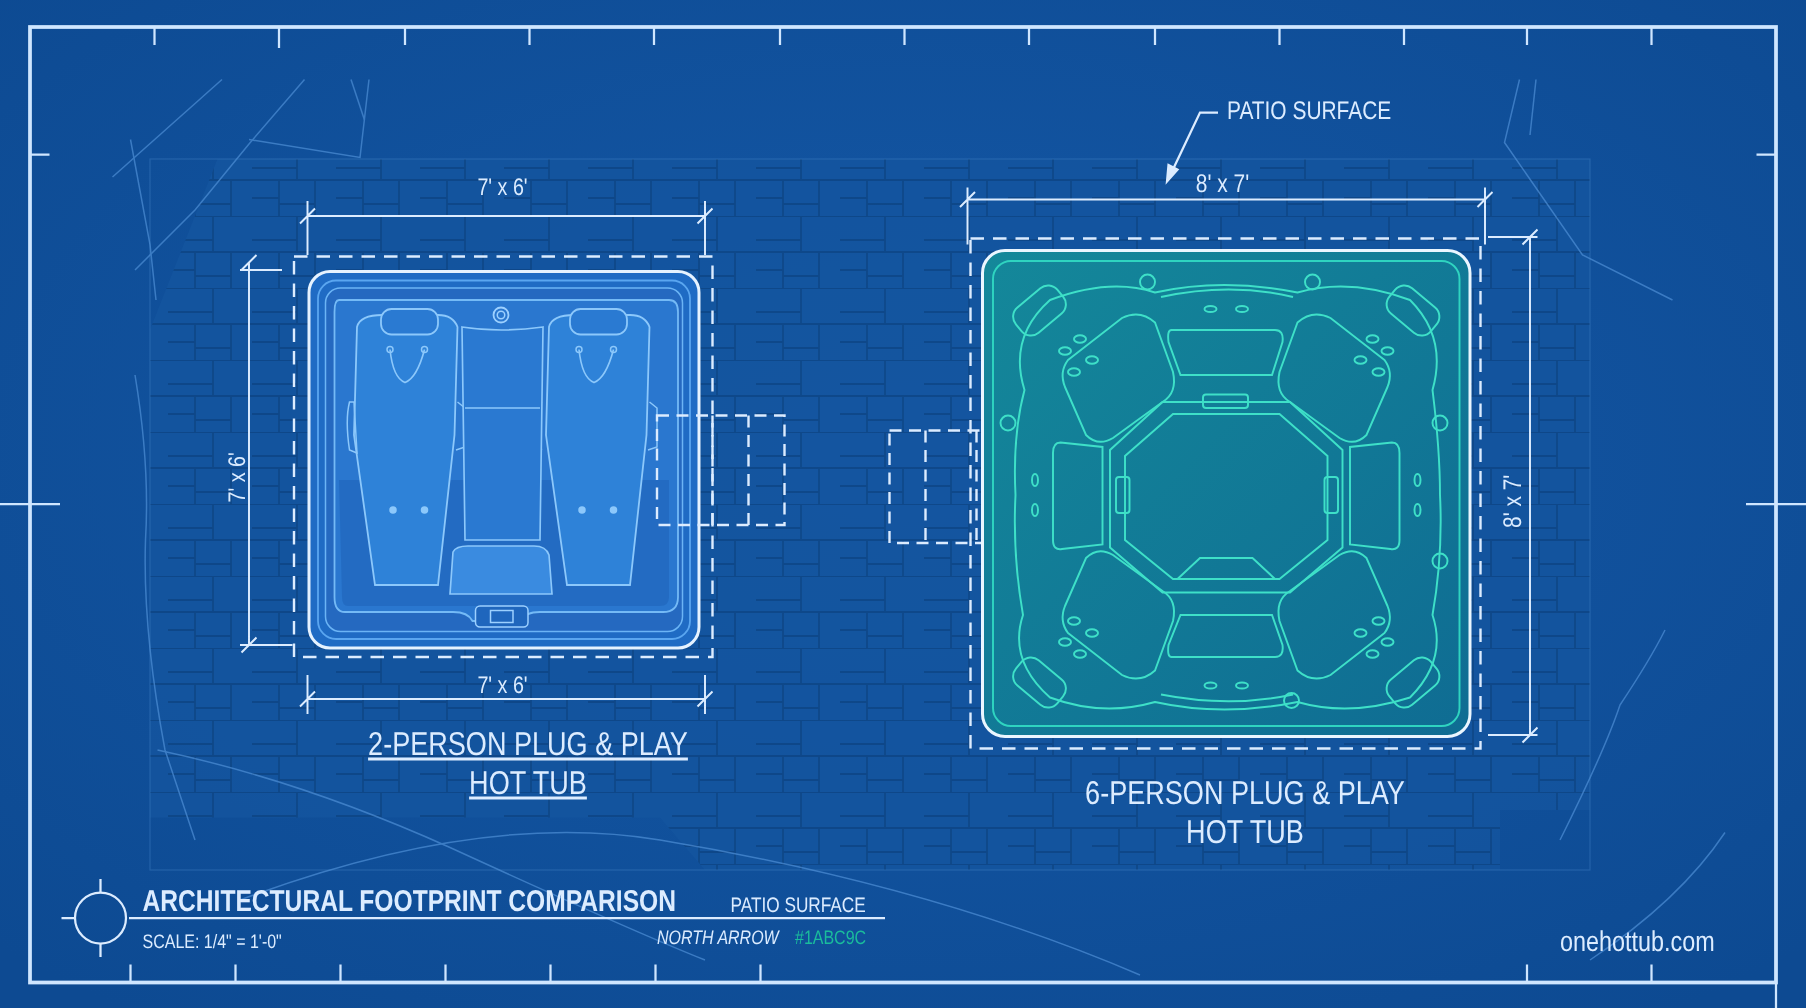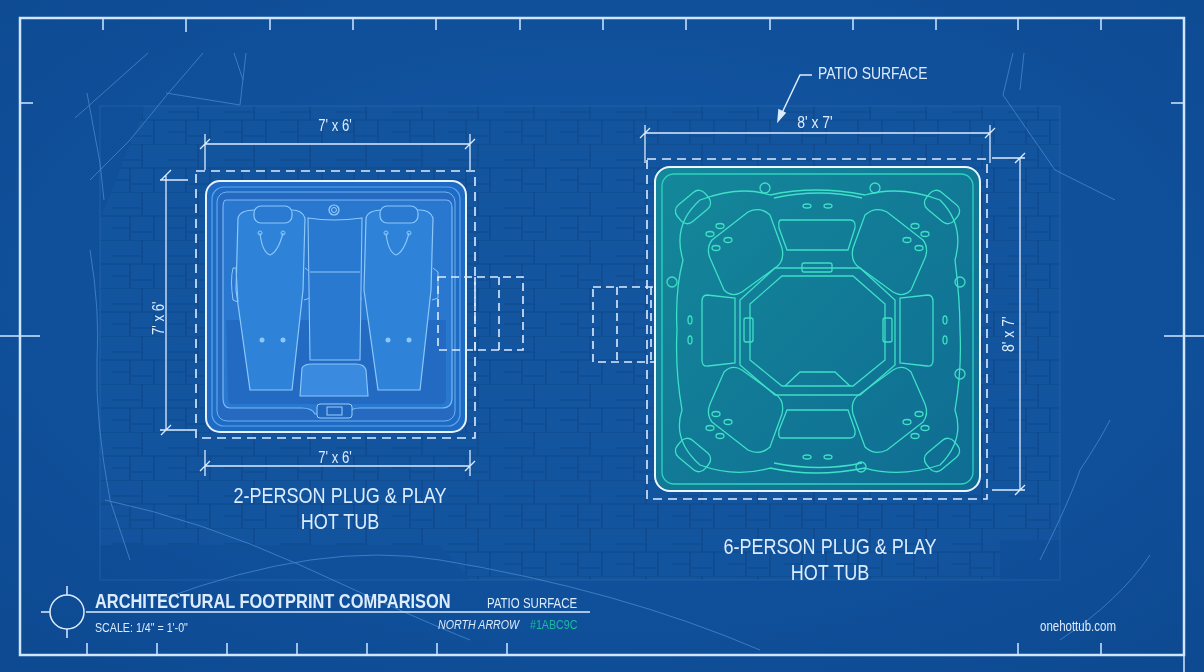--- a/index.html
+++ b/index.html
@@ -7,28 +7,28 @@
   #canvas { position:absolute; left:0; top:0; width:1204px; height:672px; }
   .txt { position:absolute; color:#dcecff; font-family:"Liberation Sans", sans-serif; white-space:nowrap; letter-spacing:0; transform-origin:0 0; }
   .cond { transform:scaleX(0.82); transform-origin:left top; display:inline-block; }
   .center-cond { transform:scaleX(0.82); transform-origin:center top; display:block; text-align:center; }
   #dim-2p-top { left:290px; top:117px; font-size:16px; width:90px; text-align:center; }
   #dim-2p-bottom { left:290px; top:449px; font-size:16px; width:90px; text-align:center; }
   #dim-2p-left { left:150px; top:335px; font-size:16px; transform:rotate(-90deg); }
   #dim-6p-top { left:770px; top:113px; font-size:17px; width:90px; text-align:center; }
   #dim-6p-right { left:999px; top:352px; font-size:17px; transform:rotate(-90deg); }
   #patio-callout { left:818px; top:64px; font-size:17px; }
-  #label-2p { left:190px; top:483px; width:300px; font-size:22px; line-height:26px; }
-  #label-6p { left:660px; top:516px; width:340px; font-size:22px; line-height:26px;margin-top:18px; }
+  #label-2p { left:202px; top:483px; width:300px; font-size:22px; line-height:26px;text-decoration:underline; }
+  #label-6p { left:660px; top:516px; width:340px; font-size:22px; line-height:26px; }
   #title-main { left:95px; top:590px; font-size:20px;font-weight:bold; }
   #title-scale { left:95px; top:620px; font-size:13px; }
   #title-patio { left:487px; top:595px; font-size:14px; }
   #title-north { left:438px; top:617px; font-size:13px;font-style:italic; }
   #title-color { left:530px; top:617px; font-size:13px; color:#1abc9c; }
-  #site-url { left:1040px; top:618px; font-size:14px; }
+  #site-url { left:1040px; top:618px; font-size:19px; }
 </style>
 </head>
 <body>
 
 <svg id="canvas" viewBox="0 0 1204 672" xmlns="http://www.w3.org/2000/svg">
   <defs>
     <radialGradient id="bgGrad" cx="50%" cy="45%" r="70%">
       <stop offset="0%" stop-color="#1559a8"></stop>
       <stop offset="100%" stop-color="#0d4a92"></stop>
     </radialGradient>

